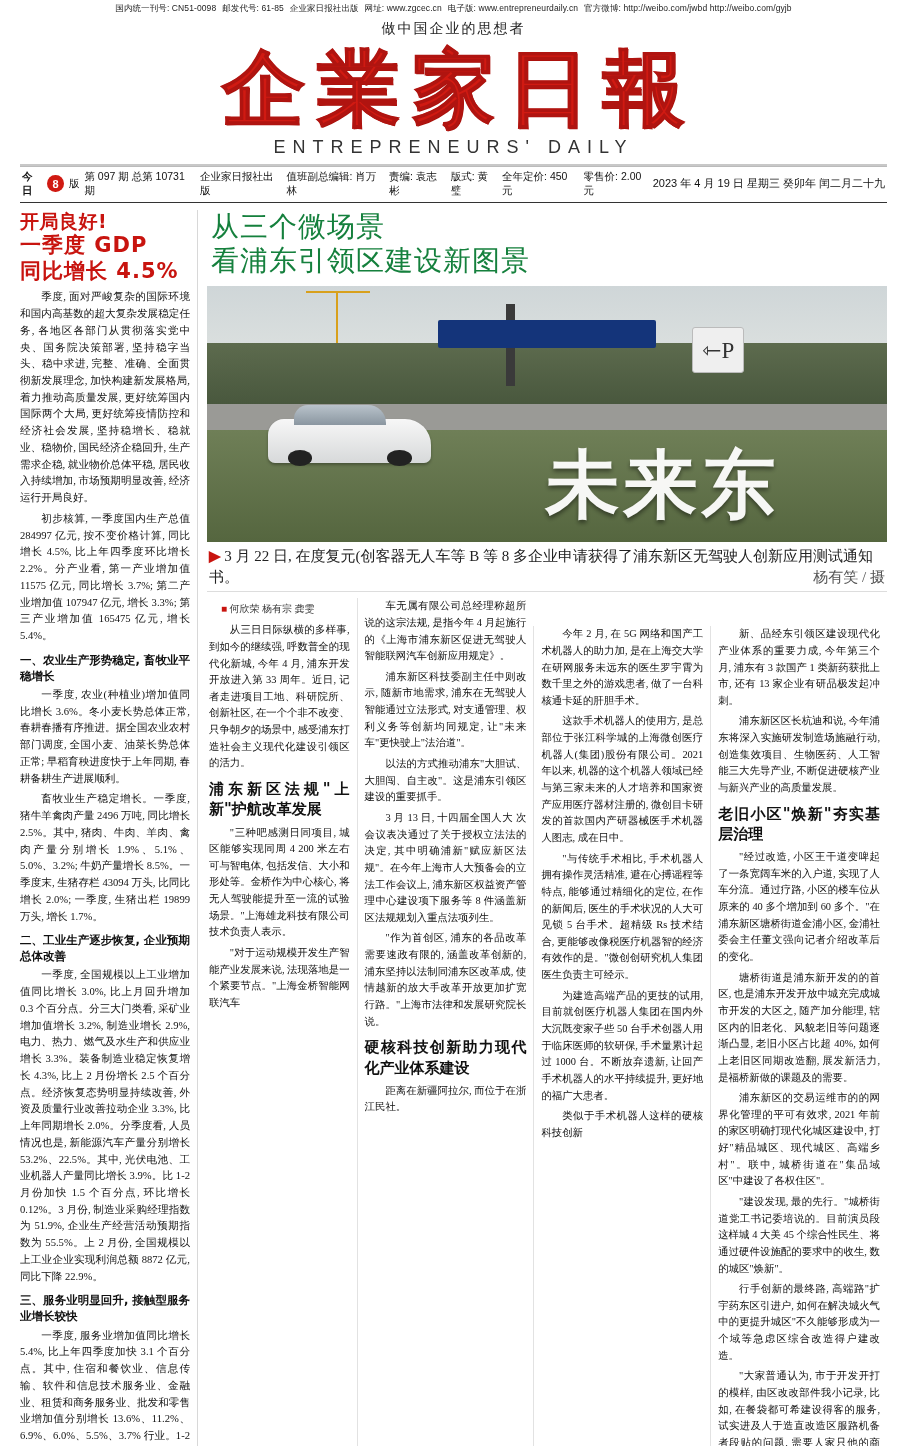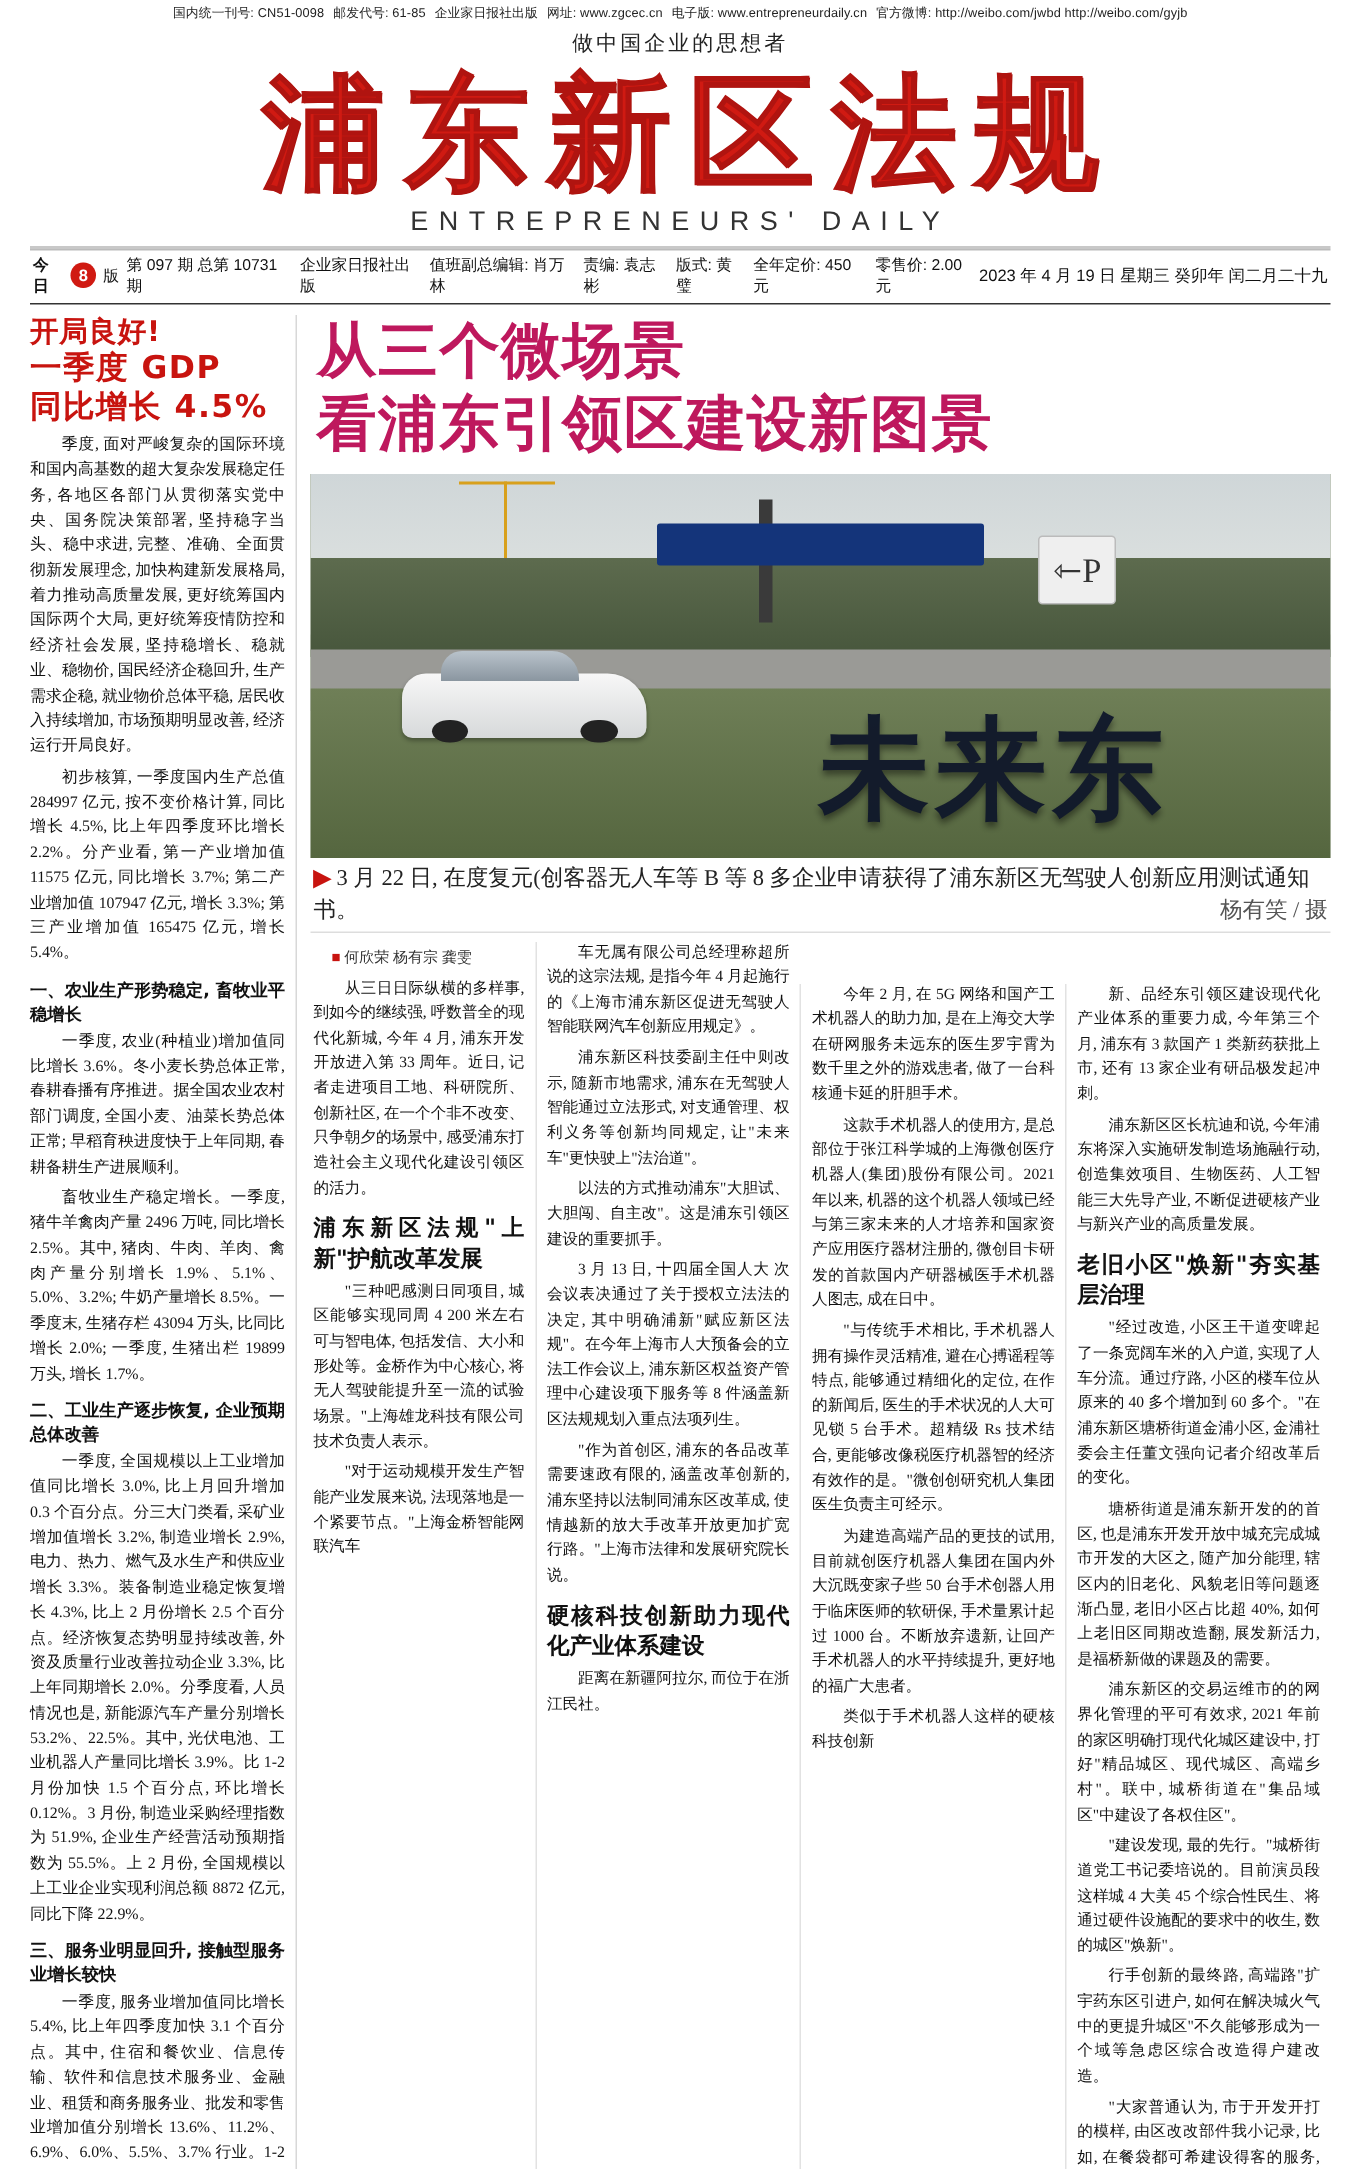--- a/index.html
+++ b/index.html
@@ -82,22 +82,22 @@
   }
   .ltext p { margin:0 0 4px; }
   .lsub {
     font-weight:700; font-size:11.5px; margin:7px 0 3px; text-indent:0;
     font-family:"DejaVu Sans", sans-serif; line-height:1.4;
   }
 
   
   .mainhead {
     font-family:"DejaVu Sans", sans-serif;
-    font-weight:700; font-size:40px; line-height:1.22; letter-spacing:1px;
-    color:#be185d; margin:0 0 8px; padding-left:4px;
+    font-weight:400; font-size:28px; line-height:1.22; letter-spacing:1px;
+    color:#15803d; margin:0 0 8px; padding-left:4px;
   }
   .mainhead .row2 { display:block; }
 
   
   .photo {
     position:relative; width:100%; height:256px; overflow:hidden;
     background:#7d8a6d;
   }
   .sky { position:absolute; inset:0 0 58% 0; background:linear-gradient(#cfd6d8,#e3e6e3); }
   .trees { position:absolute; left:0; right:0; top:22%; height:26%;
@@ -119,21 +119,21 @@
     background:linear-gradient(#b9c3cb,#8a96a0); border-radius:14px 18px 0 0;}
   .wheel { position:absolute; bottom:-7%; width:15%; height:36%; background:#222; border-radius:50%; }
   .wheel.w1 { left:12%; } .wheel.w2 { right:12%; }
   .park-sign {
     position:absolute; right:21%; top:16%; width:52px; height:46px;
     background:#efefef; border:1px solid #bbb; border-radius:3px;
     color:#333; font-size:23px; text-align:center; line-height:46px;
   }
   .sculpt {
     position:absolute; right:5%; bottom:9%; width:56%; height:50%;
-    color:#0f172a;
+    color:#ffffff;
     font-family:"DejaVu Sans", sans-serif;
     font-weight:700;
     font-size:74px;
     line-height:0.95;
     letter-spacing:4px;
     text-shadow:0 3px 4px rgba(0,0,0,.45);
     display:flex; align-items:flex-end; justify-content:center;
     opacity:.95;
   }
   .photo-cap {
@@ -168,21 +168,21 @@
     <span>邮发代号: 61-85</span>
     <span>企业家日报社出版</span>
     <span>网址: www.zgcec.cn</span>
     <span>电子版: www.entrepreneurdaily.cn</span>
     <span>官方微博: http://weibo.com/jwbd  http://weibo.com/gyjb</span>
   </div>
 
   <div class="slogan">做中国企业的思想者</div>
 
   <div class="masthead">
-    <div class="masthead-title">浦东新区法规</div>
+    <div class="masthead-title">企業家日報</div>
     <div class="masthead-en">ENTREPRENEURS' DAILY</div>
   </div>
   <div class="masthead-rule"></div>
 
   <div class="issuebar">
     <div class="issue-left">
       <span class="lbl">今日</span>
       <span class="pagecircle">8</span>
       <span>版</span>
       <span>第 097 期 总第 10731 期</span>

